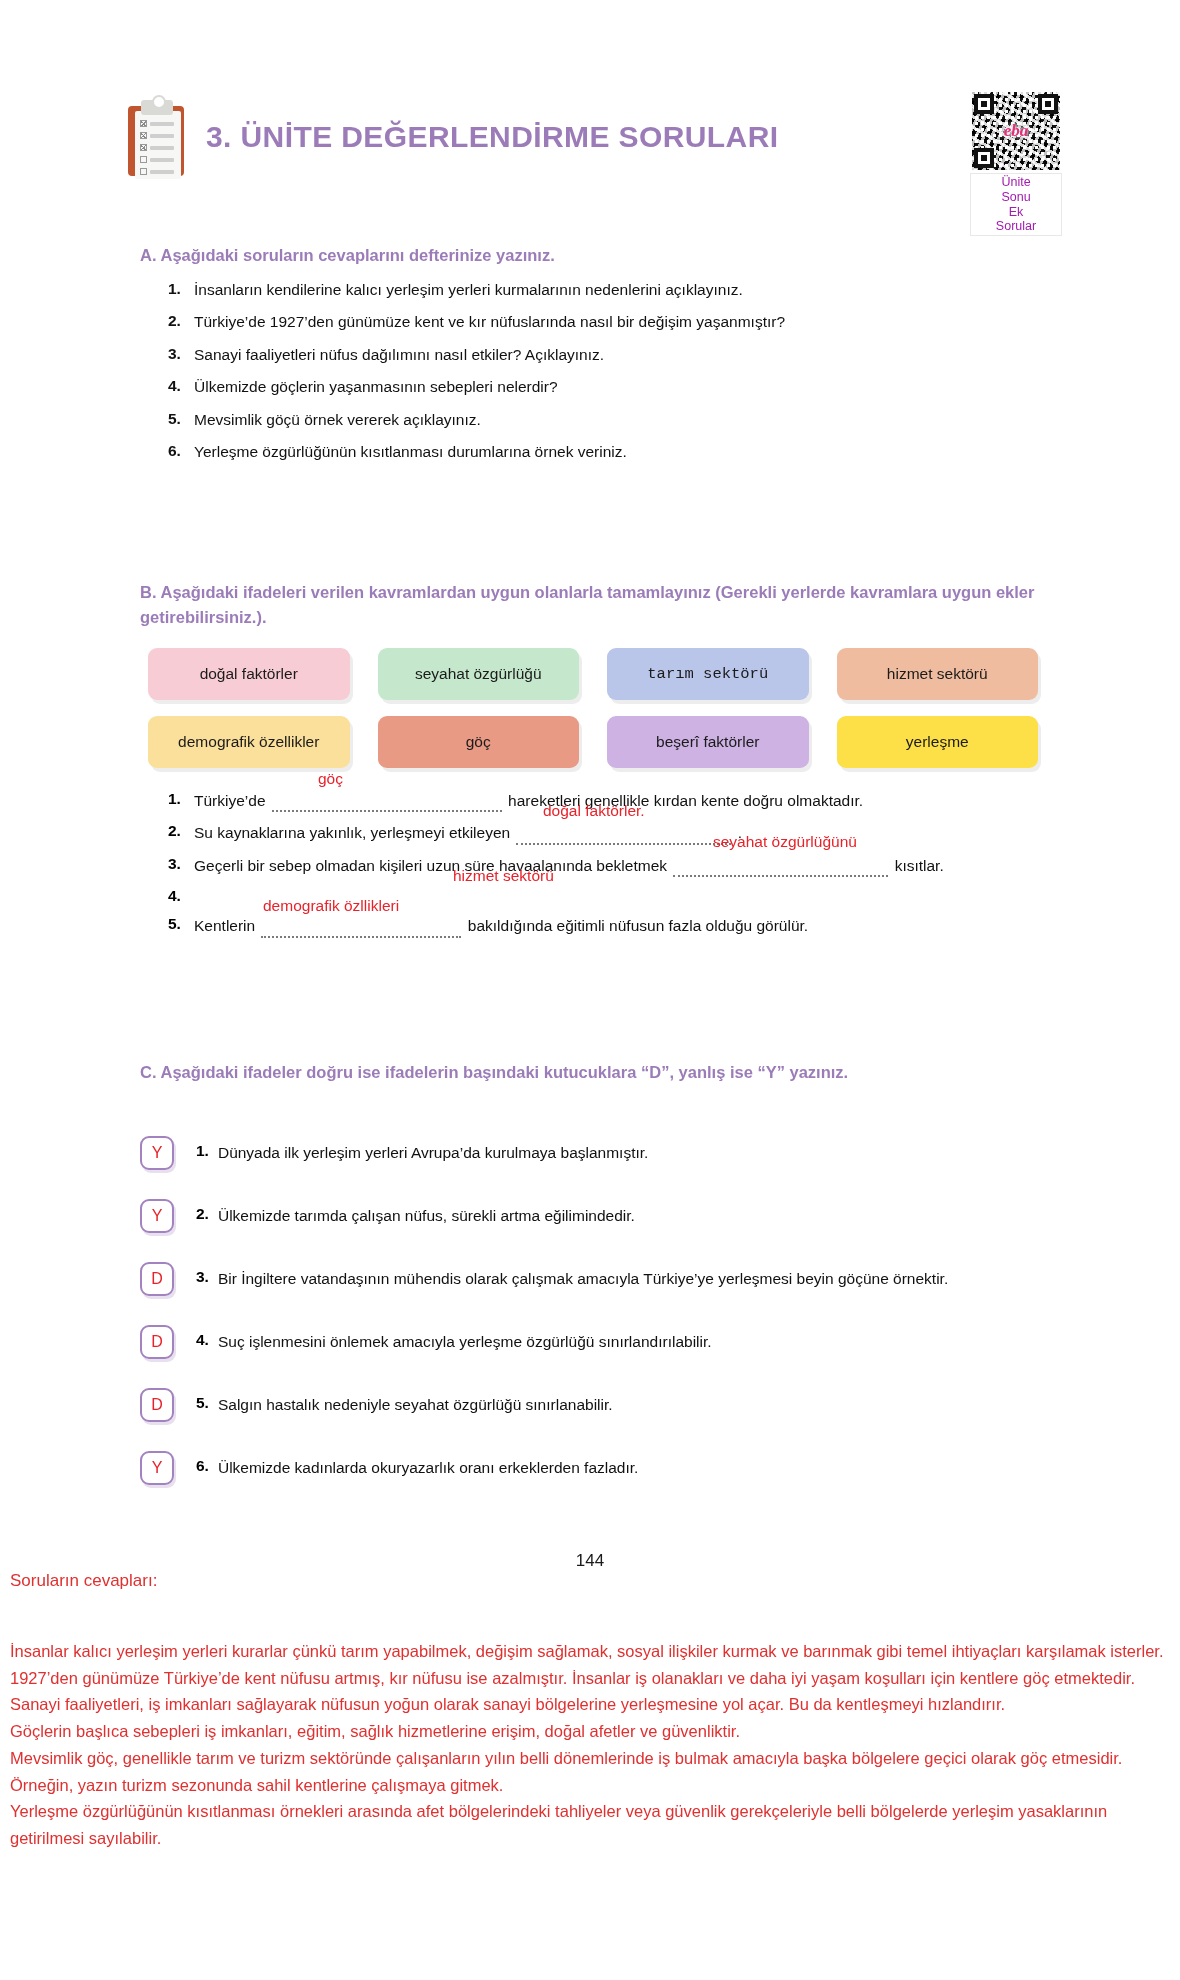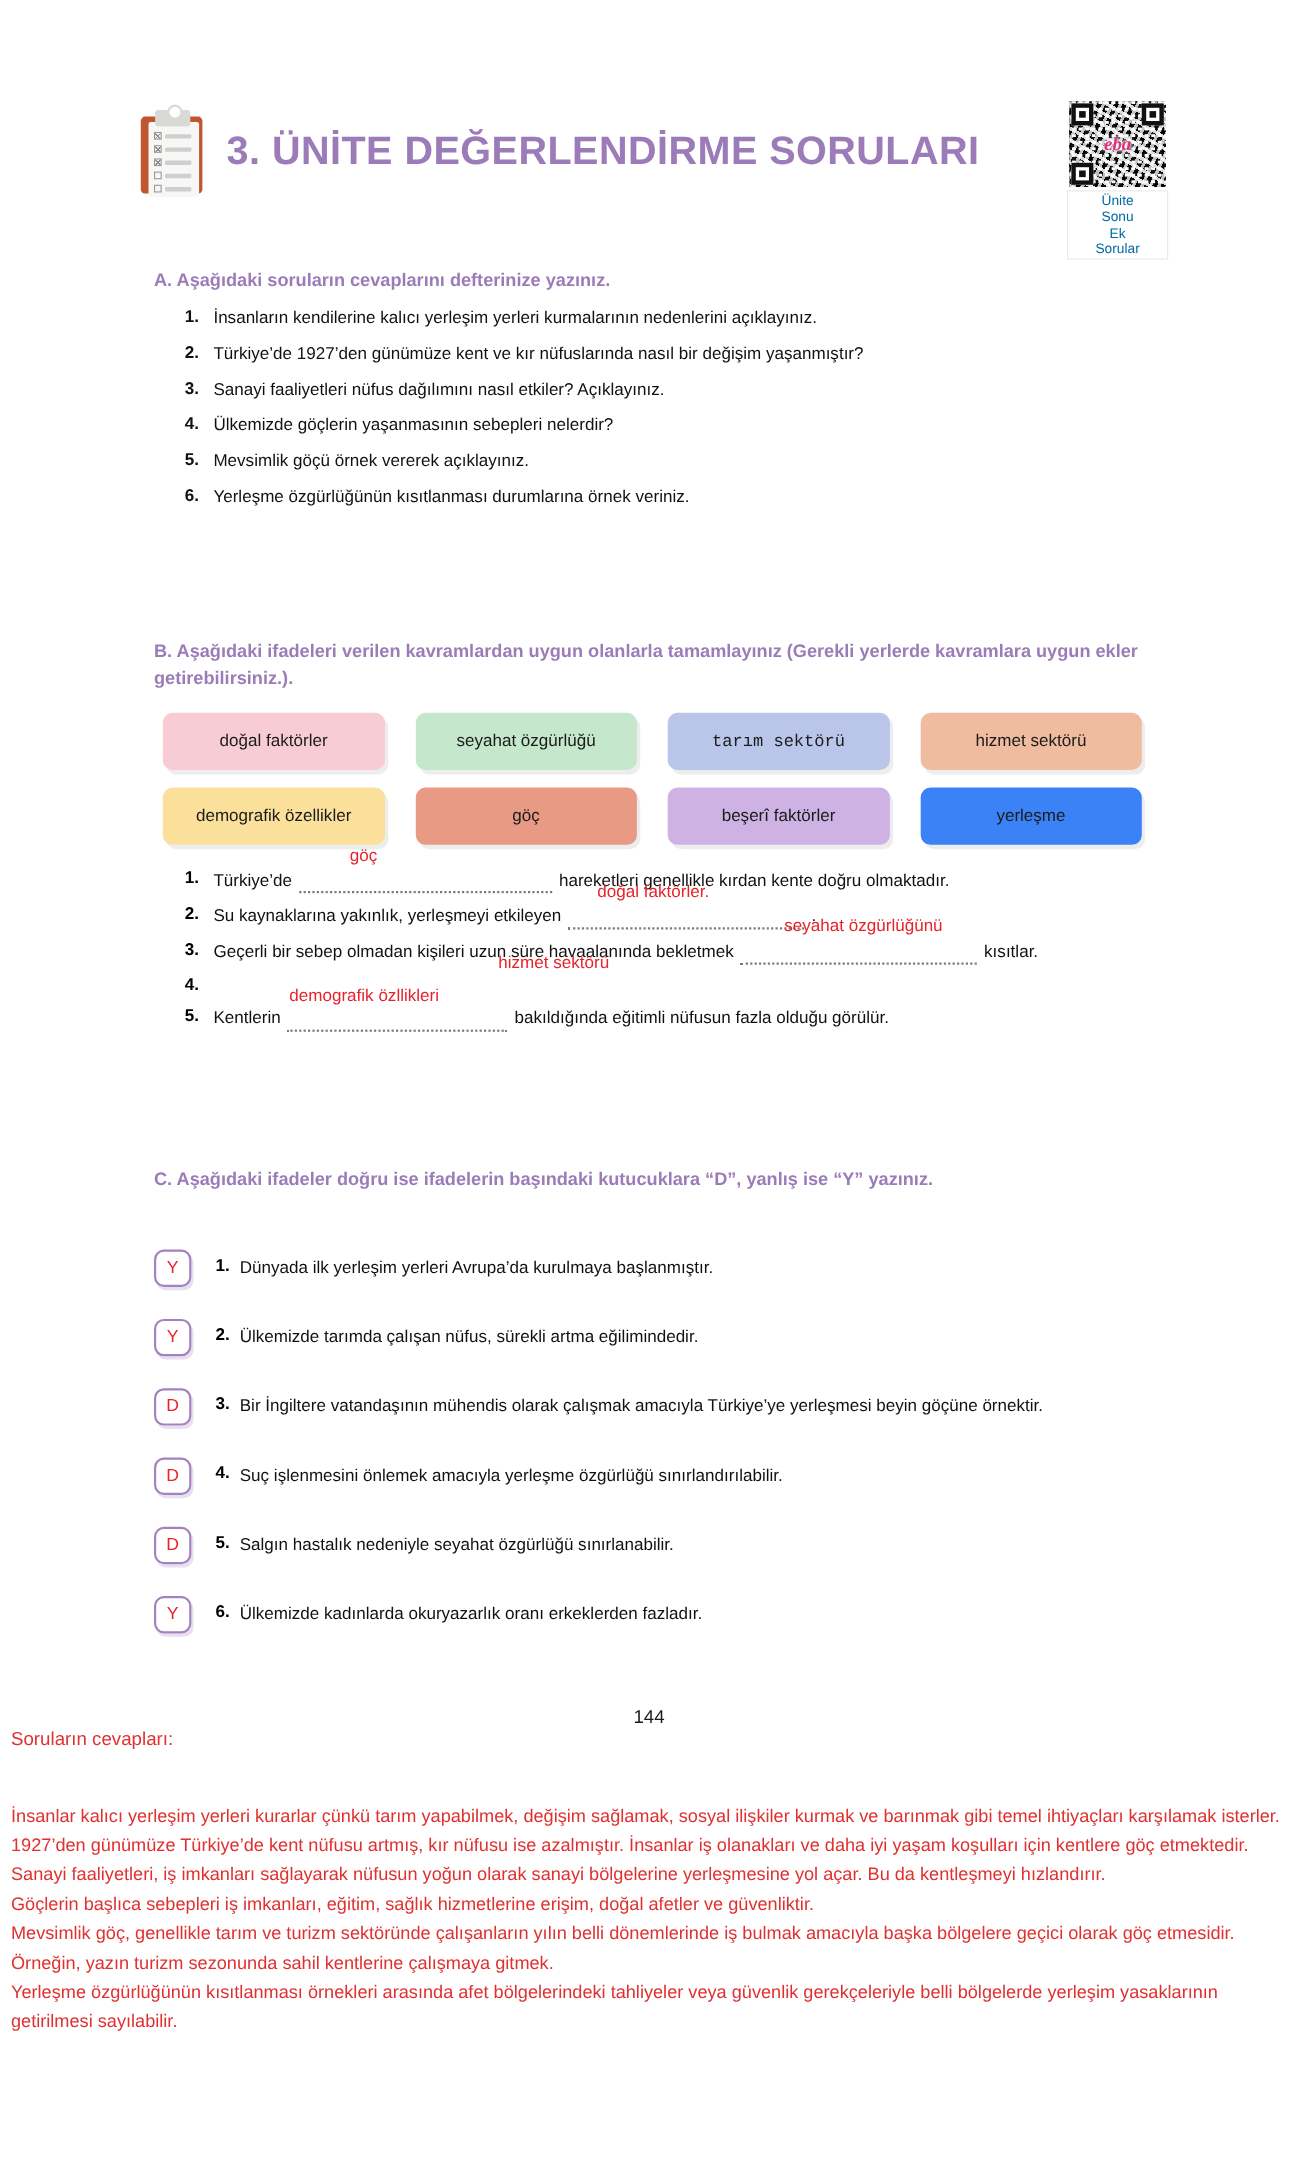--- a/index.html
+++ b/index.html
@@ -73,21 +73,21 @@
     content: "";
     position: absolute;
     left: 0; top: 0; right: 0; bottom: 0;
     background: linear-gradient(45deg, transparent 40%, #8a8a8a 40%, #8a8a8a 55%, transparent 55%),
                 linear-gradient(-45deg, transparent 40%, #8a8a8a 40%, #8a8a8a 55%, transparent 55%);
   }
   .cb-line { width: 24px; height: 4px; background: #cfcfcf; border-radius: 1px; }
 
   .title {
     color: #9b7cb8;
-    font-size: 36px;
+    font-size: 30px;
     font-weight: bold;
     letter-spacing: 0.4px;
     white-space: nowrap;
   }
 
   
   .qr-block {
     position: absolute;
     right: 118px;
     top: 92px;
@@ -131,21 +131,21 @@
     color:#e0317b;
     font-style: italic;
     font-weight: bold;
     font-size: 17px;
     font-family: "Liberation Serif", serif;
     text-shadow: 0 0 3px #fff, 0 0 5px #fff, 0 0 7px #fff;
   }
   .qr-caption {
     margin-top: 3px;
     font-size: 12.5px;
-    color: #0369a1;
+    color: #a21caf;
     line-height: 1.18;
     background: #fff;
     border: 1px solid #e8e8e8;
     padding: 1px 16px;
   }
 
   
   .sec-head {
     position: absolute;
     color: #9b7cb8;
@@ -340,21 +340,21 @@
 
   <div class="sec-head" id="secB-head">B. Aşağıdaki ifadeleri verilen kavramlardan uygun olanlarla tamamlayınız (Gerekli yerlerde kavramlara uygun ekler getirebilirsiniz.).</div>
   <div class="wordgrid" id="wordgrid">
       <div class="wordbox" style="background: rgb(248, 204, 212);">doğal faktörler</div>
       <div class="wordbox" style="background: rgb(197, 232, 205);">seyahat özgürlüğü</div>
       <div class="wordbox" style="background: rgb(185, 198, 234); font-family: Liberation Mono, monospace;">tarım sektörü</div>
       <div class="wordbox" style="background: rgb(240, 188, 160);">hizmet sektörü</div>
       <div class="wordbox" style="background: rgb(251, 224, 156);">demografik özellikler</div>
       <div class="wordbox" style="background: rgb(233, 154, 133);">göç</div>
       <div class="wordbox" style="background: rgb(205, 178, 227);">beşerî faktörler</div>
-      <div class="wordbox" style="background: #3b82f6;">yerleşme</div>
+      <div class="wordbox" style="background: #fde047;">yerleşme</div>
     </div>
   <div class="fillist" id="fillist">
       <div class="frow">
         <div class="fnum">1.</div>
         <div class="ftext"><span>Türkiye’de </span><span class="blank" style="width: 230px;"></span><span> hareketleri genellikle kırdan kente doğru olmaktadır.</span></div>
         <div class="ans" style="left: 150px; top: -20px;">göç</div>
       </div>
       <div class="frow">
         <div class="fnum">2.</div>
         <div class="ftext"><span>Su kaynaklarına yakınlık, yerleşmeyi etkileyen </span><span class="blank" style="width: 215px;"></span><span> .</span></div>

